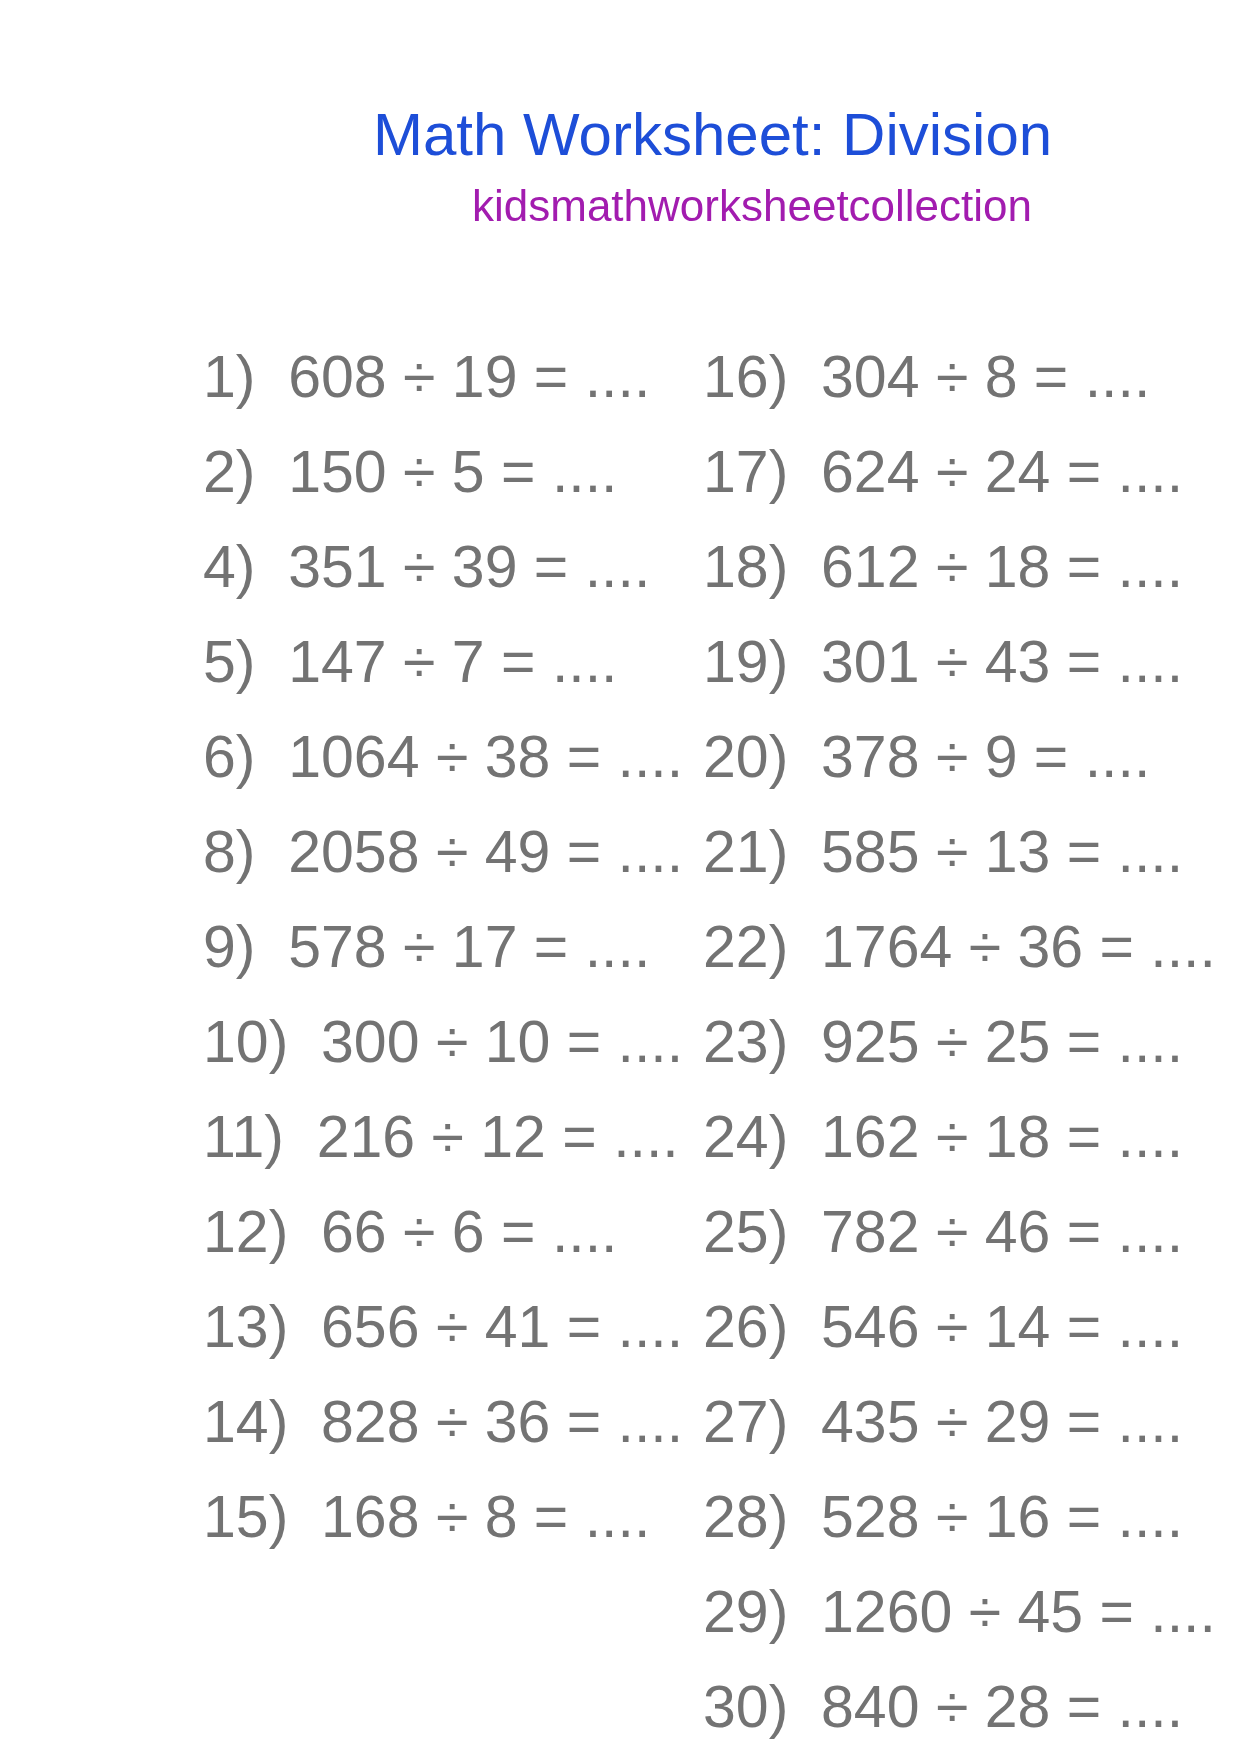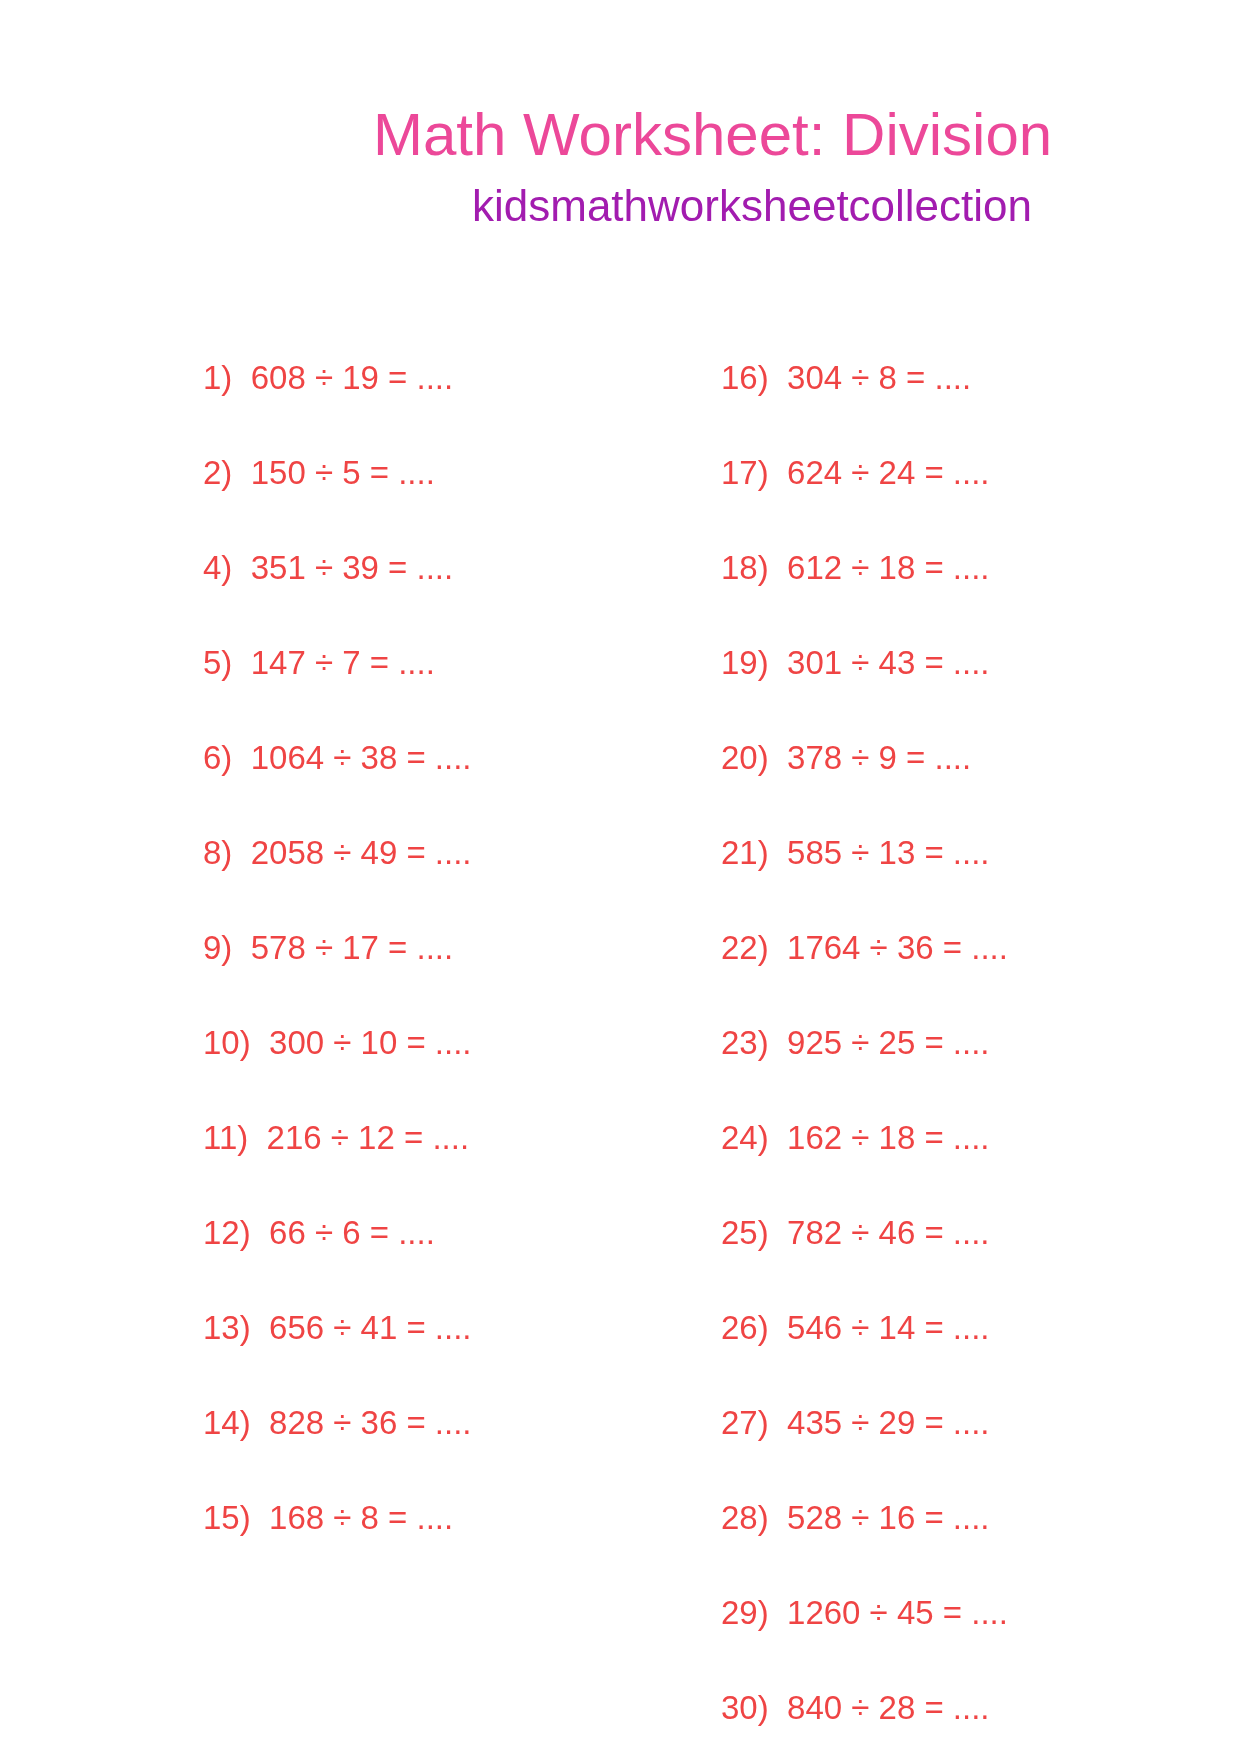--- a/index.html
+++ b/index.html
@@ -15,45 +15,45 @@
       font-family: "Liberation Sans", sans-serif;
       color: #000000;
     }
     .title {
       position: absolute;
       left: 373px;
       top: 105px;
       font-size: 60px;
       line-height: 60px;
       white-space: pre;
-      color: #ec4899;
+      color: #1d4ed8;
       margin: 0;
       font-weight: normal;
     }
     .subtitle {
       position: absolute;
       left: 472px;
       top: 184px;
       font-size: 44px;
       line-height: 44px;
       white-space: pre;
       color: #a21caf;
     }
     .column {
       position: absolute;
       top: 330px;
     }
     .column.left { left: 203px; }
-    .column.right { left: 703px; margin-left: 18px; }
+    .column.right { left: 703px; }
     .problem {
-      font-size: 33px;
+      font-size: 59px;
       line-height: 95px;
       height: 95px;
       white-space: pre;
-      color: #ef4444;
+      color: #737373;
     }
   </style>
 </head>
 <body>
 
 <h1 class="title">Math Worksheet: Division</h1>
 <div class="subtitle">kidsmathworksheetcollection</div>
 
 <div class="column left">
   <div class="problem">1)  608 ÷ 19 = ....</div>

